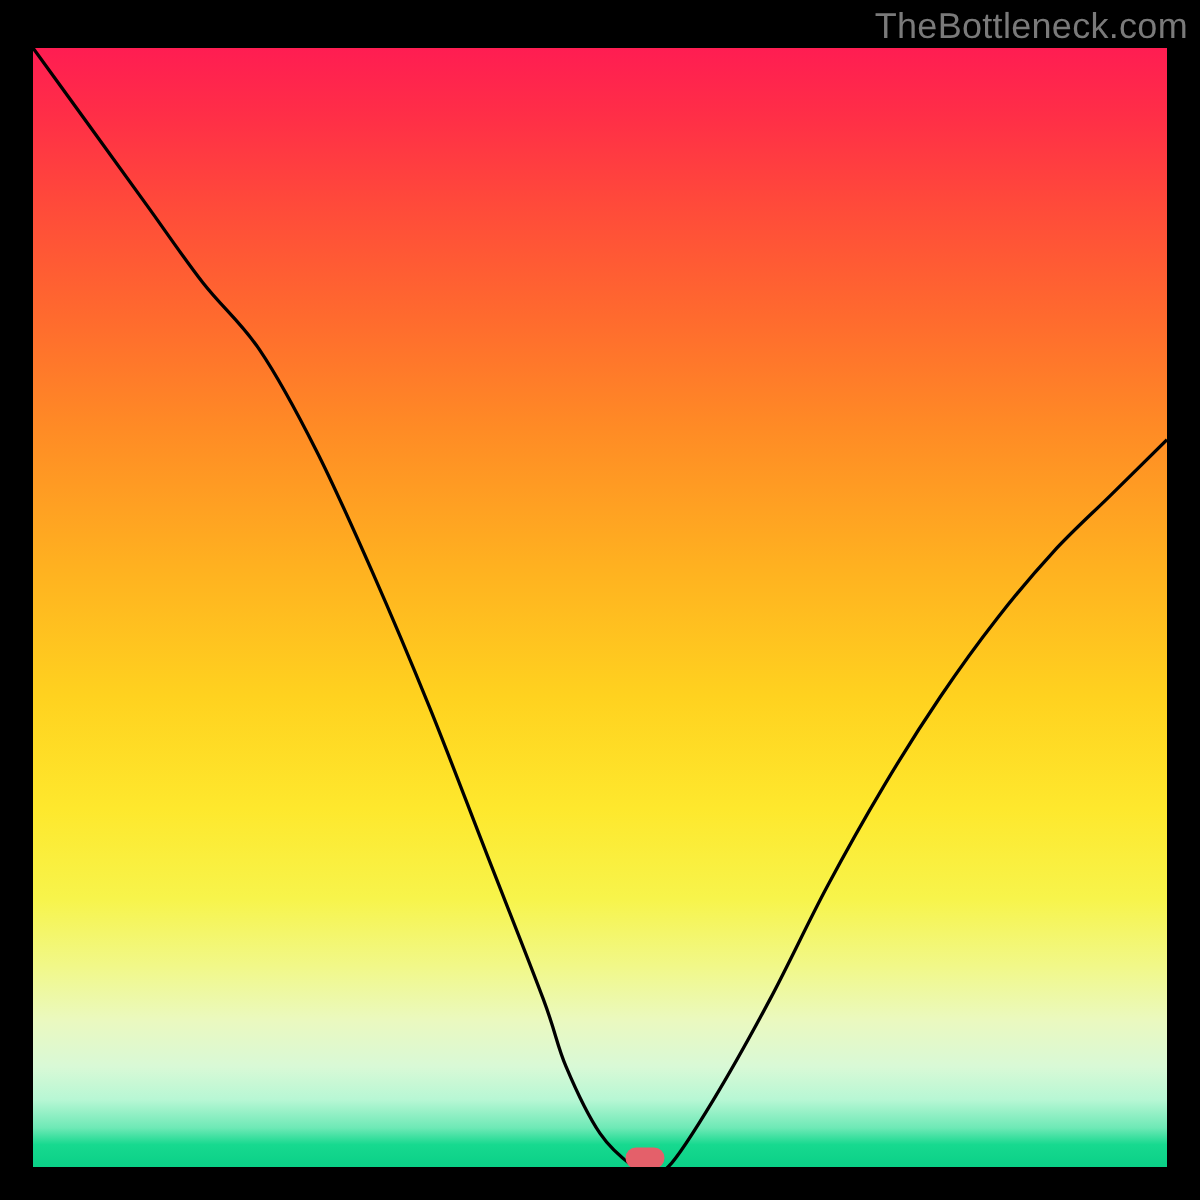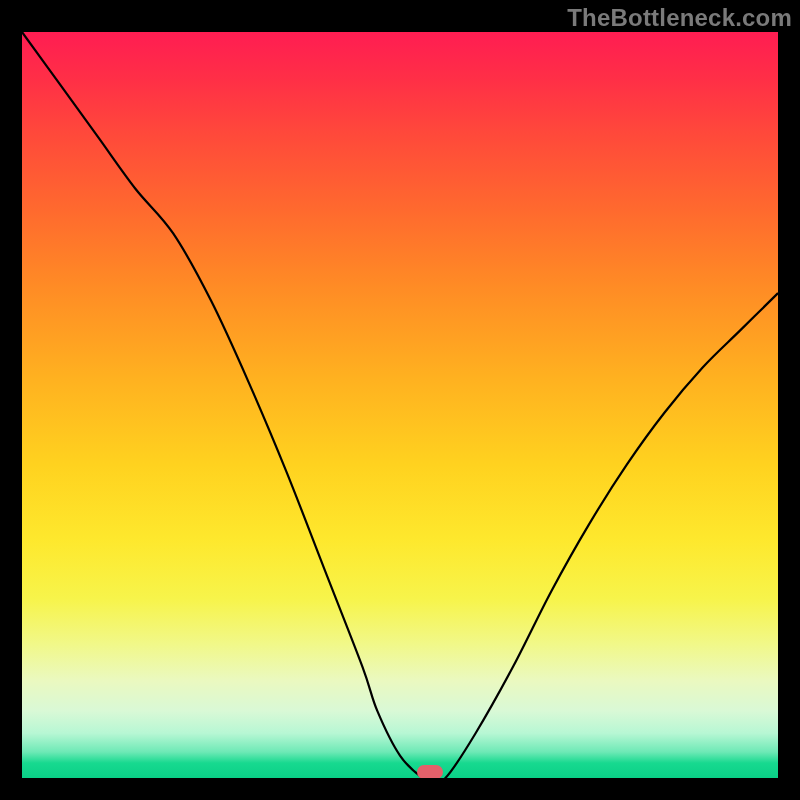--- a/index.html
+++ b/index.html
@@ -15,21 +15,21 @@
     width: 800px;
     height: 800px;
     background: #000;
   }
   .watermark {
     position: absolute;
     top: 4px;
     right: 8px;
     font-family: Arial, Helvetica, sans-serif;
     font-size: 24px;
-    font-weight: 700;
+    font-weight: 400;
     color: #7a7a7a;
     letter-spacing: 0.2px;
     z-index: 20;
   }
   .plot-area {
     position: absolute;
     left: 22px;
     top: 32px;
     width: 756px;
     height: 746px;

